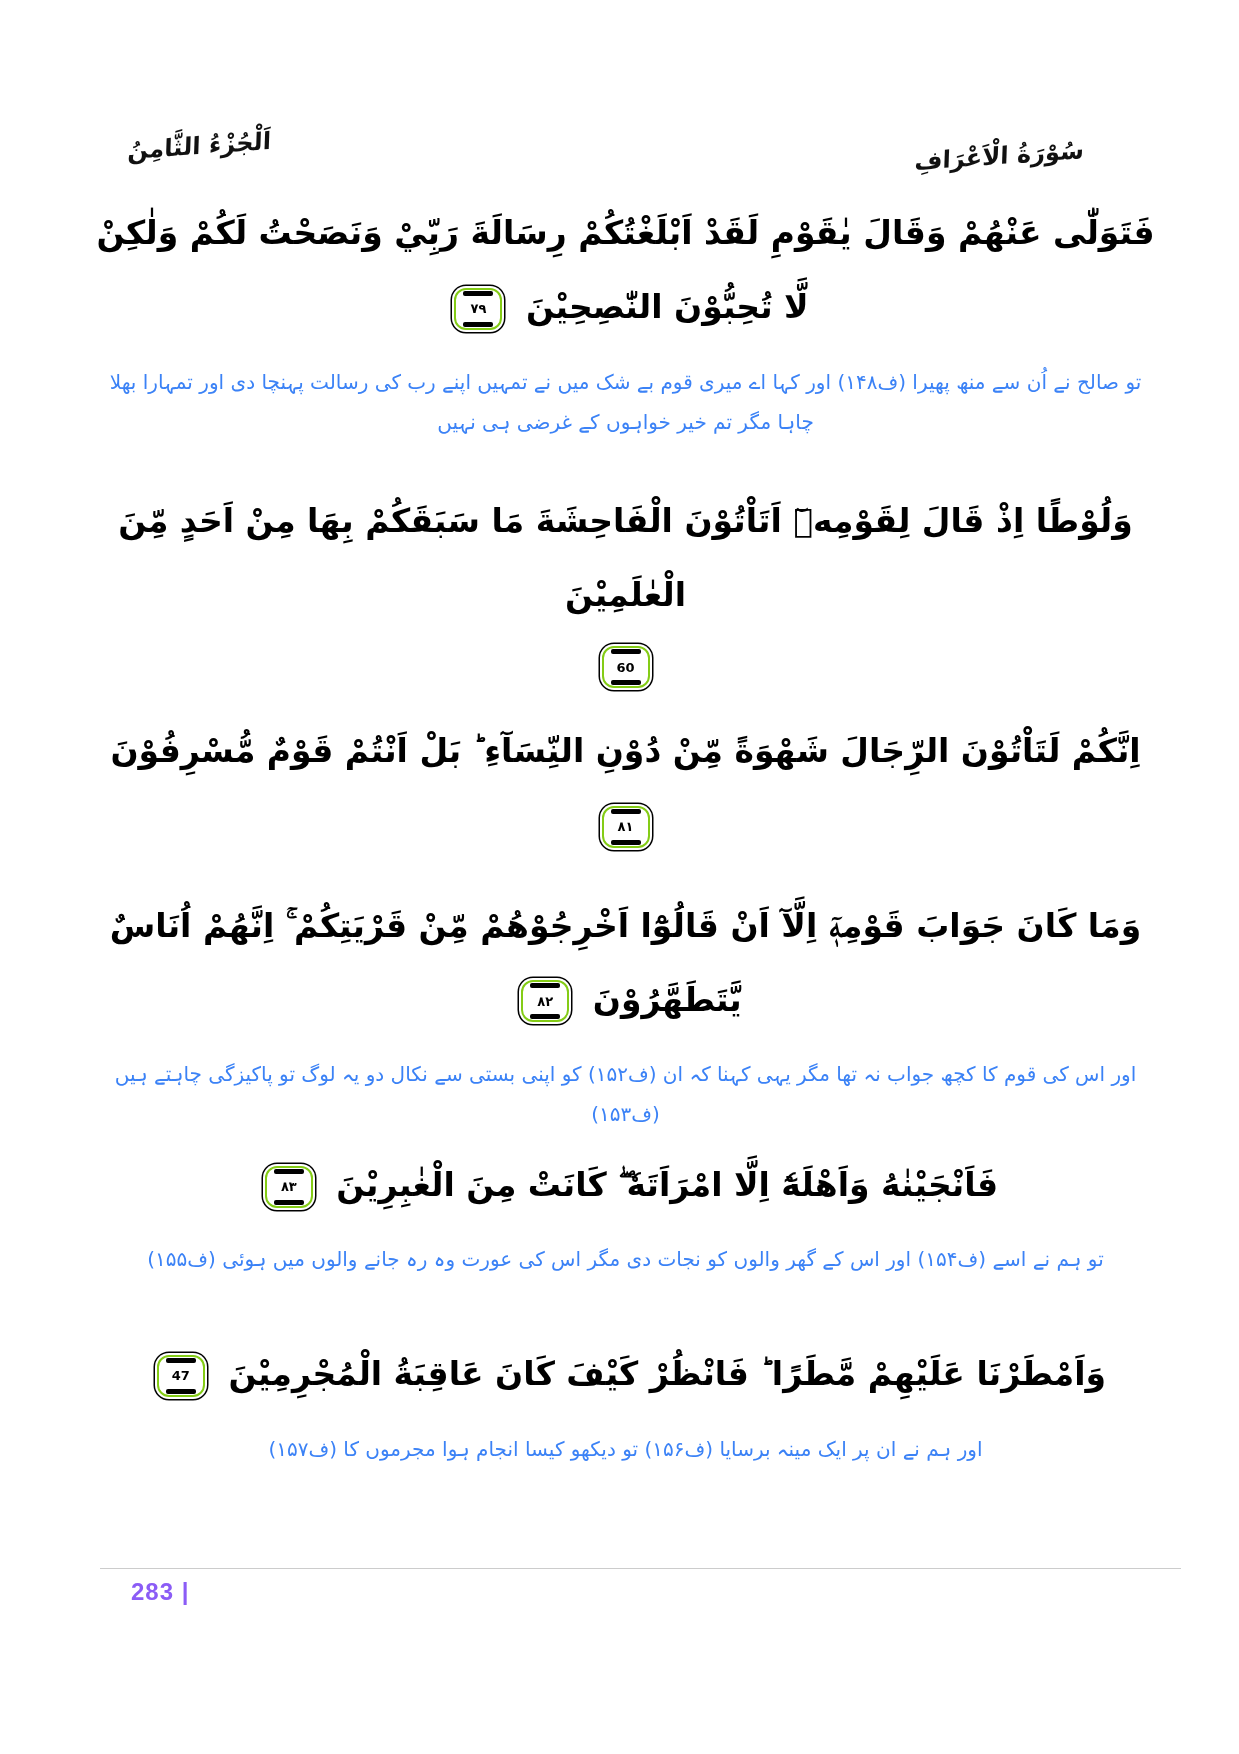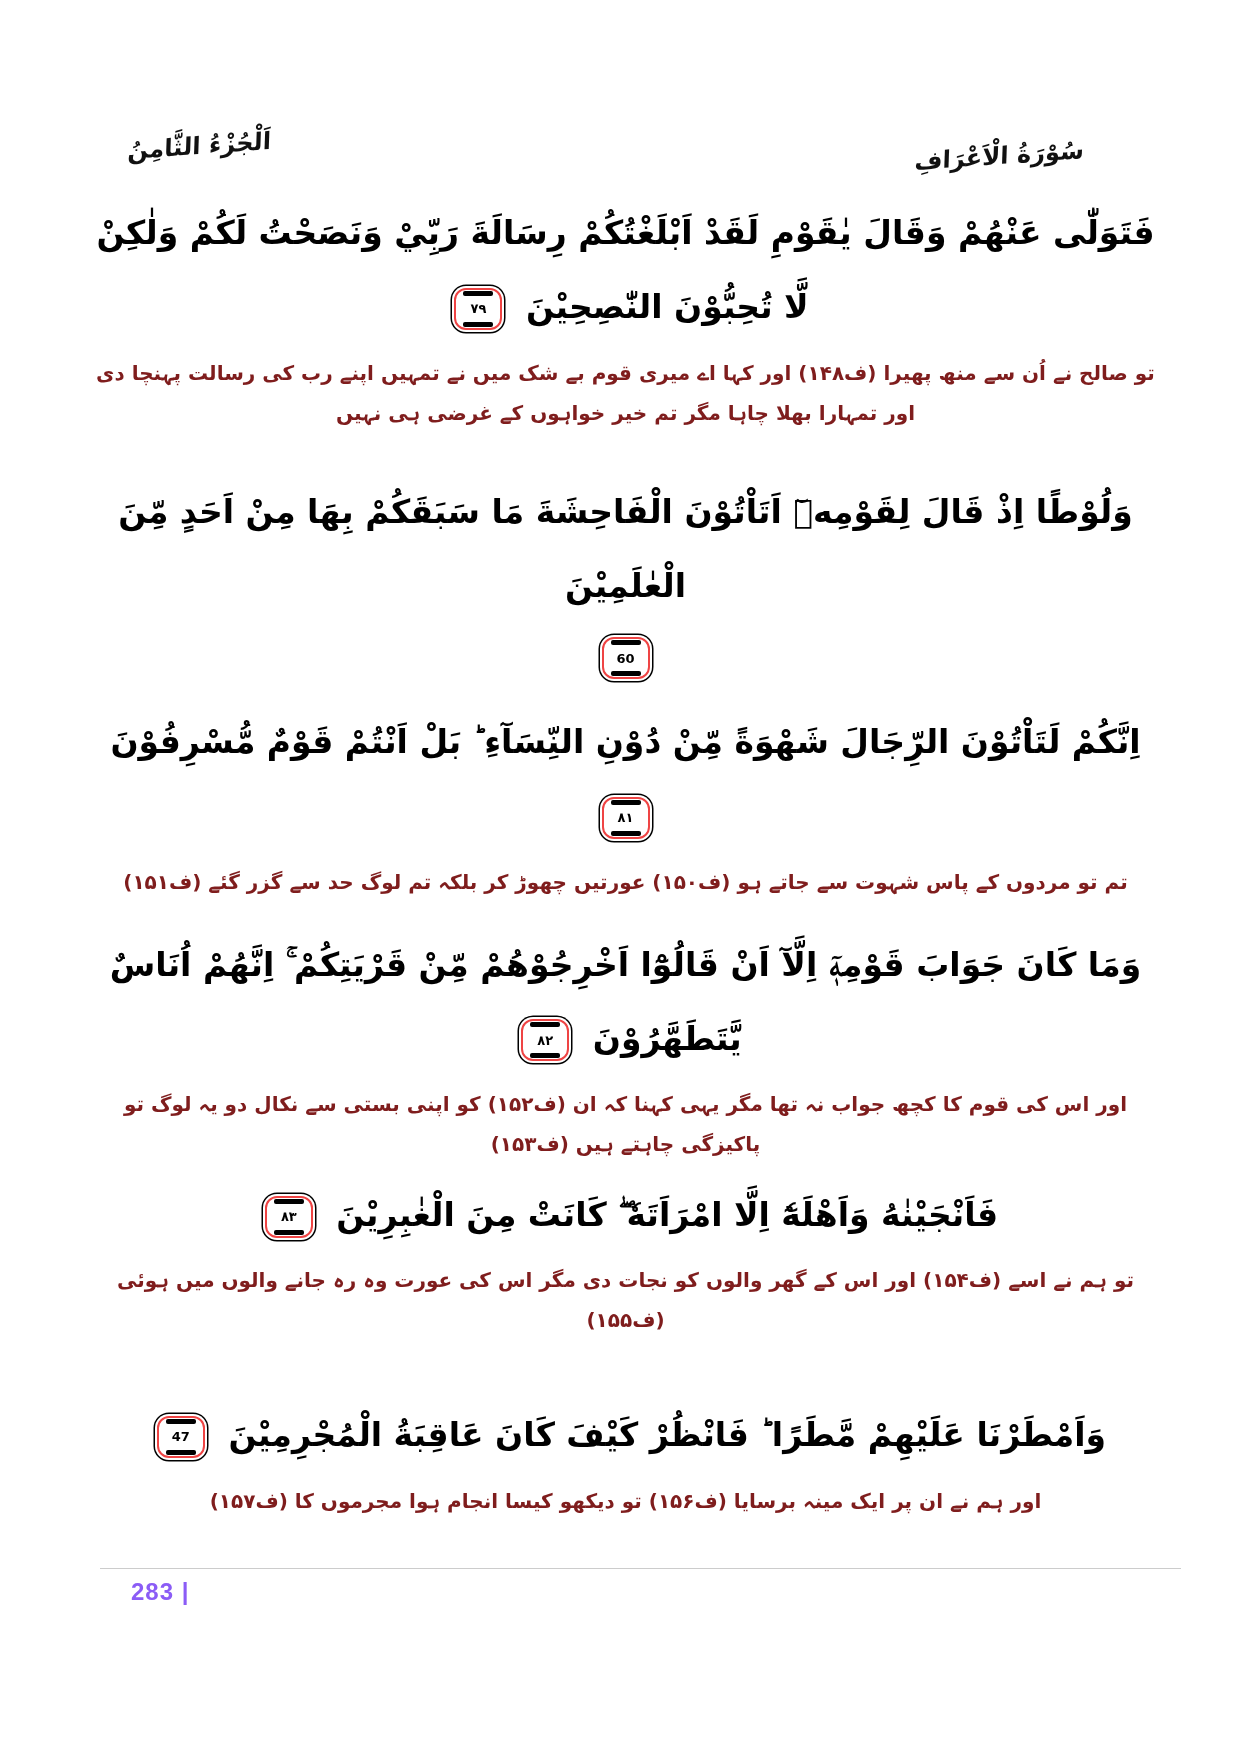--- a/index.html
+++ b/index.html
@@ -44,34 +44,34 @@
     font-family: "DejaVu Sans", "DejaVu Serif", sans-serif;
     font-size: 33px;
     font-weight: 700;
     line-height: 2.25;
     color: #000;
     direction: rtl;
   }
   .urdu {
     font-family: "DejaVu Sans", sans-serif;
     font-size: 20px;
-    font-weight: 700;
+    font-weight: 400;
     line-height: 2.0;
-    color: #7f1d1d;
-    direction: rtl;
-    margin-top: 8px;
+    color: #3b82f6;
+    direction: rtl;
+    margin-top: 17px;
   }
   
   .medallion {
     display: inline-flex;
     align-items: center;
     justify-content: center;
     width: 44px;
     height: 38px;
-    border: 2px solid #ef4444;
+    border: 2px solid #84cc16;
     border-radius: 12px;
     box-shadow: 0 0 0 2px #fff, 0 0 0 3.5px #000;
     position: relative;
     vertical-align: middle;
     margin: 0 12px;
     background: #fff;
   }
   .medallion::before,
   .medallion::after {
     content: "";
@@ -149,21 +149,20 @@
       </div>
     </div>
 
     <div class="verse-block gap-md">
       <div class="arabic">
         <span>اِنَّكُمْ لَتَاْتُوْنَ الرِّجَالَ شَهْوَةً مِّنْ دُوْنِ النِّسَآءِ ؕ بَلْ اَنْتُمْ قَوْمٌ مُّسْرِفُوْنَ</span>
         <span class="medallion">
           <span class="verse-num">۸۱</span>
         </span>
       </div>
-      <div class="urdu">تم تو مردوں کے پاس شہوت سے جاتے ہو (ف۱۵۰) عورتیں چھوڑ کر بلکہ تم لوگ حد سے گزر گئے (ف۱۵۱)</div>
     </div>
 
     <div class="verse-block gap-md">
       <div class="arabic">
         <span>وَمَا كَانَ جَوَابَ قَوْمِهٖٓ اِلَّآ اَنْ قَالُوْٓا اَخْرِجُوْهُمْ مِّنْ قَرْيَتِكُمْ ۚ اِنَّهُمْ اُنَاسٌ يَّتَطَهَّرُوْنَ</span>
         <span class="medallion">
           <span class="verse-num">۸۲</span>
         </span>
       </div>
       <div class="urdu">اور اس کی قوم کا کچھ جواب نہ تھا مگر یہی کہنا کہ ان (ف۱۵۲) کو اپنی بستی سے نکال دو یہ لوگ تو پاکیزگی چاہتے ہیں (ف۱۵۳)</div>

